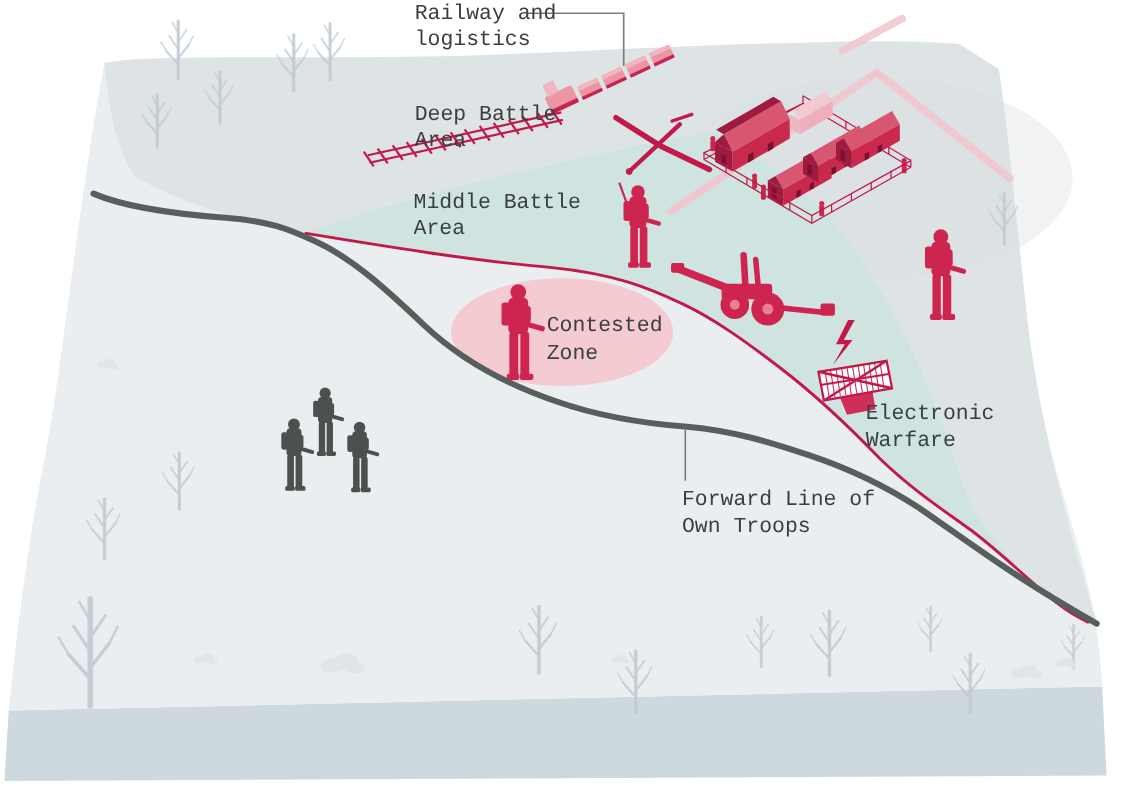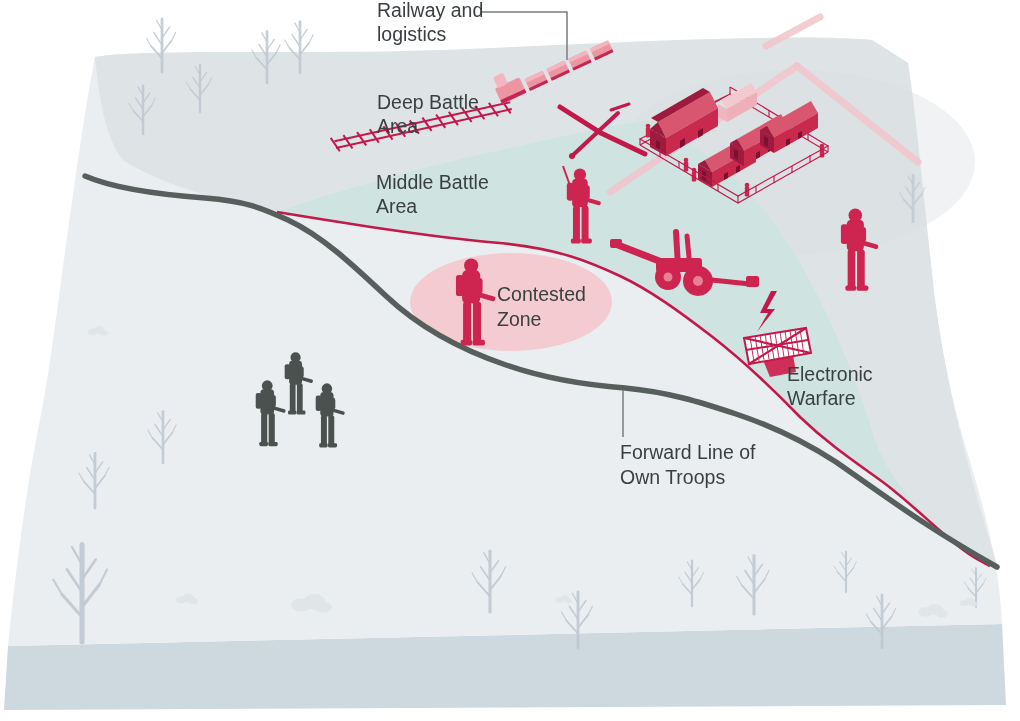--- a/index.html
+++ b/index.html
@@ -1,17 +1,17 @@
 <!DOCTYPE html>
 <html style="--bg: #ffffff; --terrain: #eaeef0; --terrain-side: #cdd9de; --zone-deep: #dee3e5; --zone-middle: #cfe3e1; --zone-contested: #f4cbd0; --crimson: #c2184a; --red-soldier: #ce2450; --train-pink: #ec96a4; --train-light: #f3b6c0; --bldg-front: #c8294d; --bldg-end: #9e1b3f; --bldg-roof: #d8566f; --bldg-win: #7c1031; --bldg-pale: #eeafbb; --bldg-pale-roof: #f3c9d1; --road-pink: #f2c3cc; --flot: #575f5d; --gray-soldier: #4b514e; --tree: #bfc8d1; --bush: #dfe5e7; --text: #3a3f41; --pointer: #787d7f;"><head>
 <meta charset="utf-8">
 <style>
   html,body{margin:0;padding:0;background:var(--bg,#fff);}
   .stage{position:relative;width:1020px;height:721px;background:var(--bg,#fff);overflow:hidden;
-         font-family:Liberation Sans, sans-serif;}
+         font-family:Liberation Mono, monospace;}
   svg{display:block;position:absolute;inset:0;}
   .terrain-top{fill:var(--terrain);}
   .terrain-side{fill:var(--terrain-side);}
   .zone-deep{fill:var(--zone-deep);}
   .zone-middle{fill:var(--zone-middle);}
   .zone-contested{fill:var(--zone-contested);}
   .road{stroke:var(--road-pink);stroke-width:7;stroke-linecap:round;fill:none;opacity:.85;}
   .red-line{stroke:var(--crimson);stroke-width:2.6;fill:none;}
   .flot-line{stroke:var(--flot);stroke-width:5.5;fill:none;stroke-linecap:round;}
   .f-red{fill:var(--red-soldier);}

